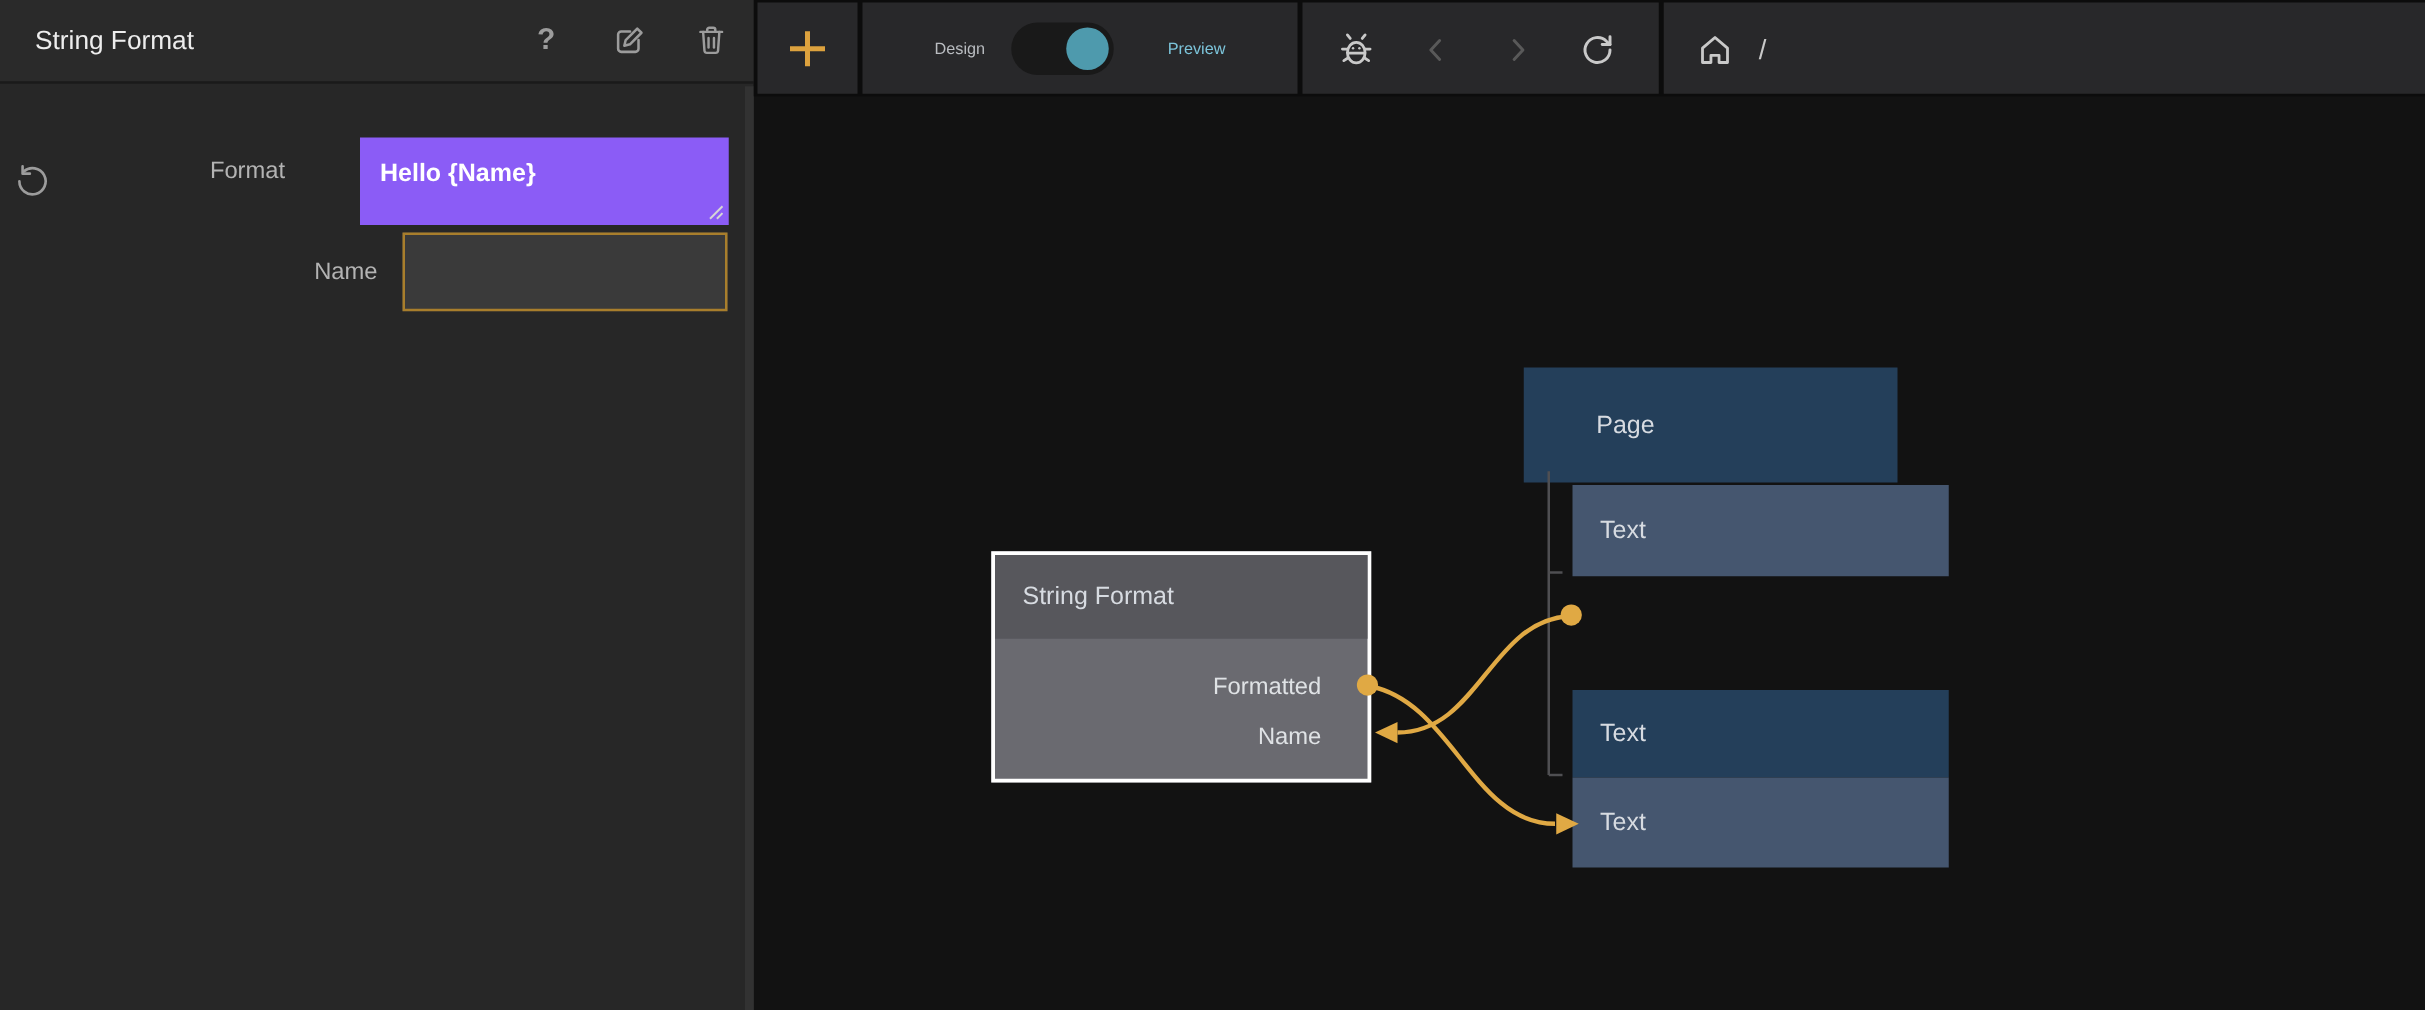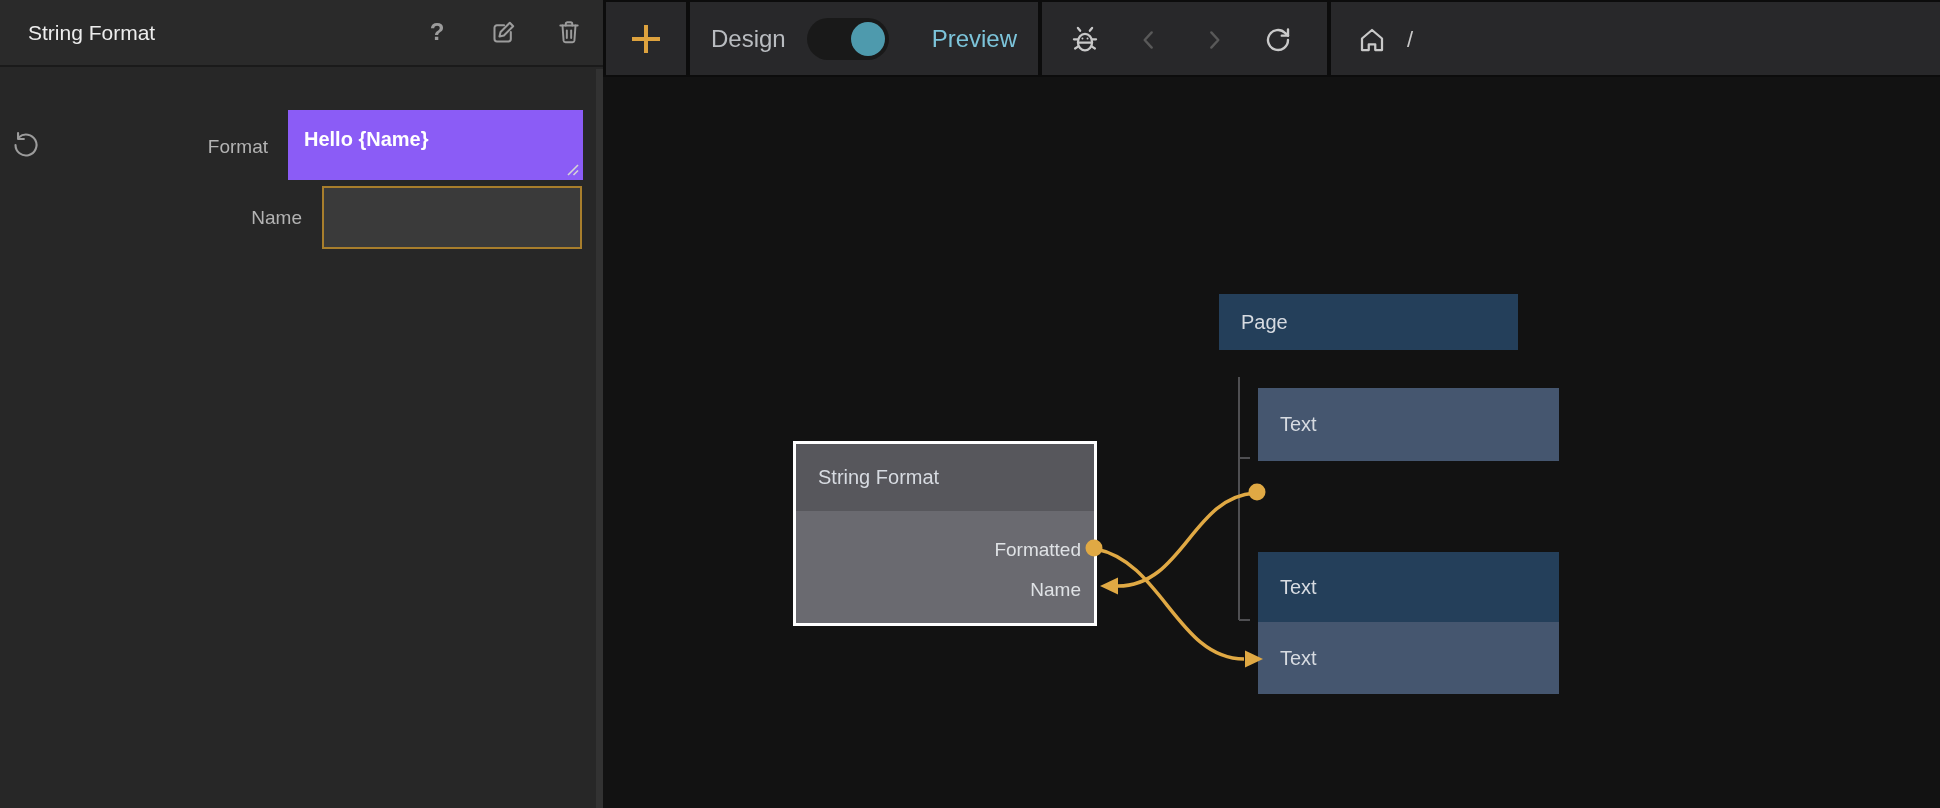--- a/index.html
+++ b/index.html
@@ -14,60 +14,60 @@
   .sidebar { position:absolute; left:0; top:0; width:603px; height:808px; background:#272727; z-index:20; }
   .sidebar-header { position:absolute; left:0; top:0; width:100%; height:67px; background:#2a2a2a; border-bottom:2px solid #1a1a1a; }
   .sidebar-title { position:absolute; left:28px; top:0; line-height:65px; font-size:21px; font-weight:500; color:#ededed; white-space:nowrap; }
   .hbtn { position:absolute; top:13px; width:38px; height:38px; display:flex; align-items:center; justify-content:center; background:transparent; border:none; cursor:pointer; color:#9c9c9c; }
   .hbtn.help { left:418px; font-size:24px; font-weight:700; }
   .hbtn.edit { left:484px; }
   .hbtn.trash { left:550px; }
   .hbtn svg { stroke:#9c9c9c; }
   .reset-btn { position:absolute; left:11px; top:131px; width:30px; height:30px; background:transparent; border:none; cursor:pointer; }
   .prop-label { position:absolute; width:140px; text-align:right; font-size:19px; color:#b3b3b3; white-space:nowrap; }
-  .label-format { left:128px; top:136px; }
+  .label-format { left:128px; top:126px;text-align:center; }
   .label-name { left:162px; top:207px; }
   .format-area { position:absolute; left:288px; top:110px; width:295px; height:70px; background:#8b5cf6; border:none; outline:none; resize:none; color:#ffffff; font-family:inherit; font-weight:700; font-size:20px; padding:18px 16px; overflow:hidden; }
   .resize-handle { position:absolute; left:565px; top:162px; width:14px; height:14px; pointer-events:none; }
   .name-input { position:absolute; left:322px; top:186px; width:260px; height:63px; background:#3a3a3a; border:2px solid #a87e2c; outline:none; color:#fff; font-size:20px; font-family:inherit; padding:0 14px; }
   .scroll-track { position:absolute; right:0; top:69px; bottom:0; width:7px; background:#323232; }
 
   
   .toolbar { position:absolute; left:603px; top:0; right:0; height:77px; background:#0c0c0c; z-index:20; }
   .tb-section { position:absolute; top:2px; height:73px; background:#28282a; }
   .sec-plus { left:3px; width:80px; }
   .sec-mode { left:87px; width:348px; display:flex; align-items:center; justify-content:center; }
   .sec-nav  { left:439px; width:285px; }
   .sec-crumbs { left:728px; right:0; }
   .plus-btn { position:absolute; left:22px; top:19px; width:36px; height:36px; background:transparent; border:none; cursor:pointer; }
-  .mode-label { font-size:24px; cursor:pointer; white-space:nowrap; }
+  .mode-label { font-size:13px; cursor:pointer; white-space:nowrap; }
   .design-label { color:#b9bcc0; }
   .preview-label { color:#7cc4da;margin-left:22px; }
   .toggle { width:82px; height:42px; border-radius:21px; background:#191919; margin:0 21px; position:relative; cursor:pointer; flex:none; }
   .toggle-knob { position:absolute; top:4px; left:44px; width:34px; height:34px; border-radius:50%; background:#4e9aad; }
   .nav-btn { position:absolute; top:19px; width:38px; height:38px; display:flex; align-items:center; justify-content:center; background:transparent; border:none; cursor:pointer; }
   .nav-bug { left:24px; } .nav-back { left:88px; } .nav-fwd { left:153px; } .nav-reload { left:217px; }
   .crumb-home { position:absolute; left:22px; top:19px; width:38px; height:38px; display:flex; align-items:center; justify-content:center; background:transparent; border:none; cursor:pointer; }
   .crumb-slash { position:absolute; left:76px; top:0; line-height:75px; font-size:22px; color:#c9c9c9; cursor:pointer; }
 
   
   .node { position:absolute; cursor:pointer; }
   .node-title { font-size:20px; color:#d7dbe1; padding-left:22px; white-space:nowrap; }
   .blue-head { background:#243f5a; display:flex; align-items:center; }
   .blue-row { background:#45566f; display:flex; align-items:center; }
-  .n-page { left:1219px; top:294px; width:299px; height:56px; }
+  .n-page { left:1219px; top:294px; width:299px; height:92px;padding-left:36px; }
   .n-textinput { left:1258px; top:388px; width:301px; }
   .n-textinput .head { height:69px; }
   .n-textinput .row { height:73px; }
   .n-text { left:1258px; top:552px; width:301px; }
   .n-text .head { height:70px; }
   .n-text .row { height:72px; }
   .n-sf { left:793px; top:441px; width:304px; height:185px; border:3px solid #ffffff; background:#6a6a70; }
   .sf-head { position:absolute; left:0; top:0; width:100%; height:67px; background:#57575c; display:flex; align-items:center; }
-  .sf-port { position:absolute; right:13px; height:40px; line-height:40px; font-size:19px; color:#dfe2e5; text-align:left; }
+  .sf-port { position:absolute; right:37px; height:40px; line-height:40px; font-size:19px; color:#dfe2e5; text-align:left; }
   .sf-port-out { top:86px; }
   .sf-port-in { top:126px; }
   .wires { position:absolute; left:0; top:0; width:1940px; height:808px; z-index:5; pointer-events:none; }
 </style>
 </head>
 <body>
 
 <div class="screen">
 
   <div class="canvas"></div>

